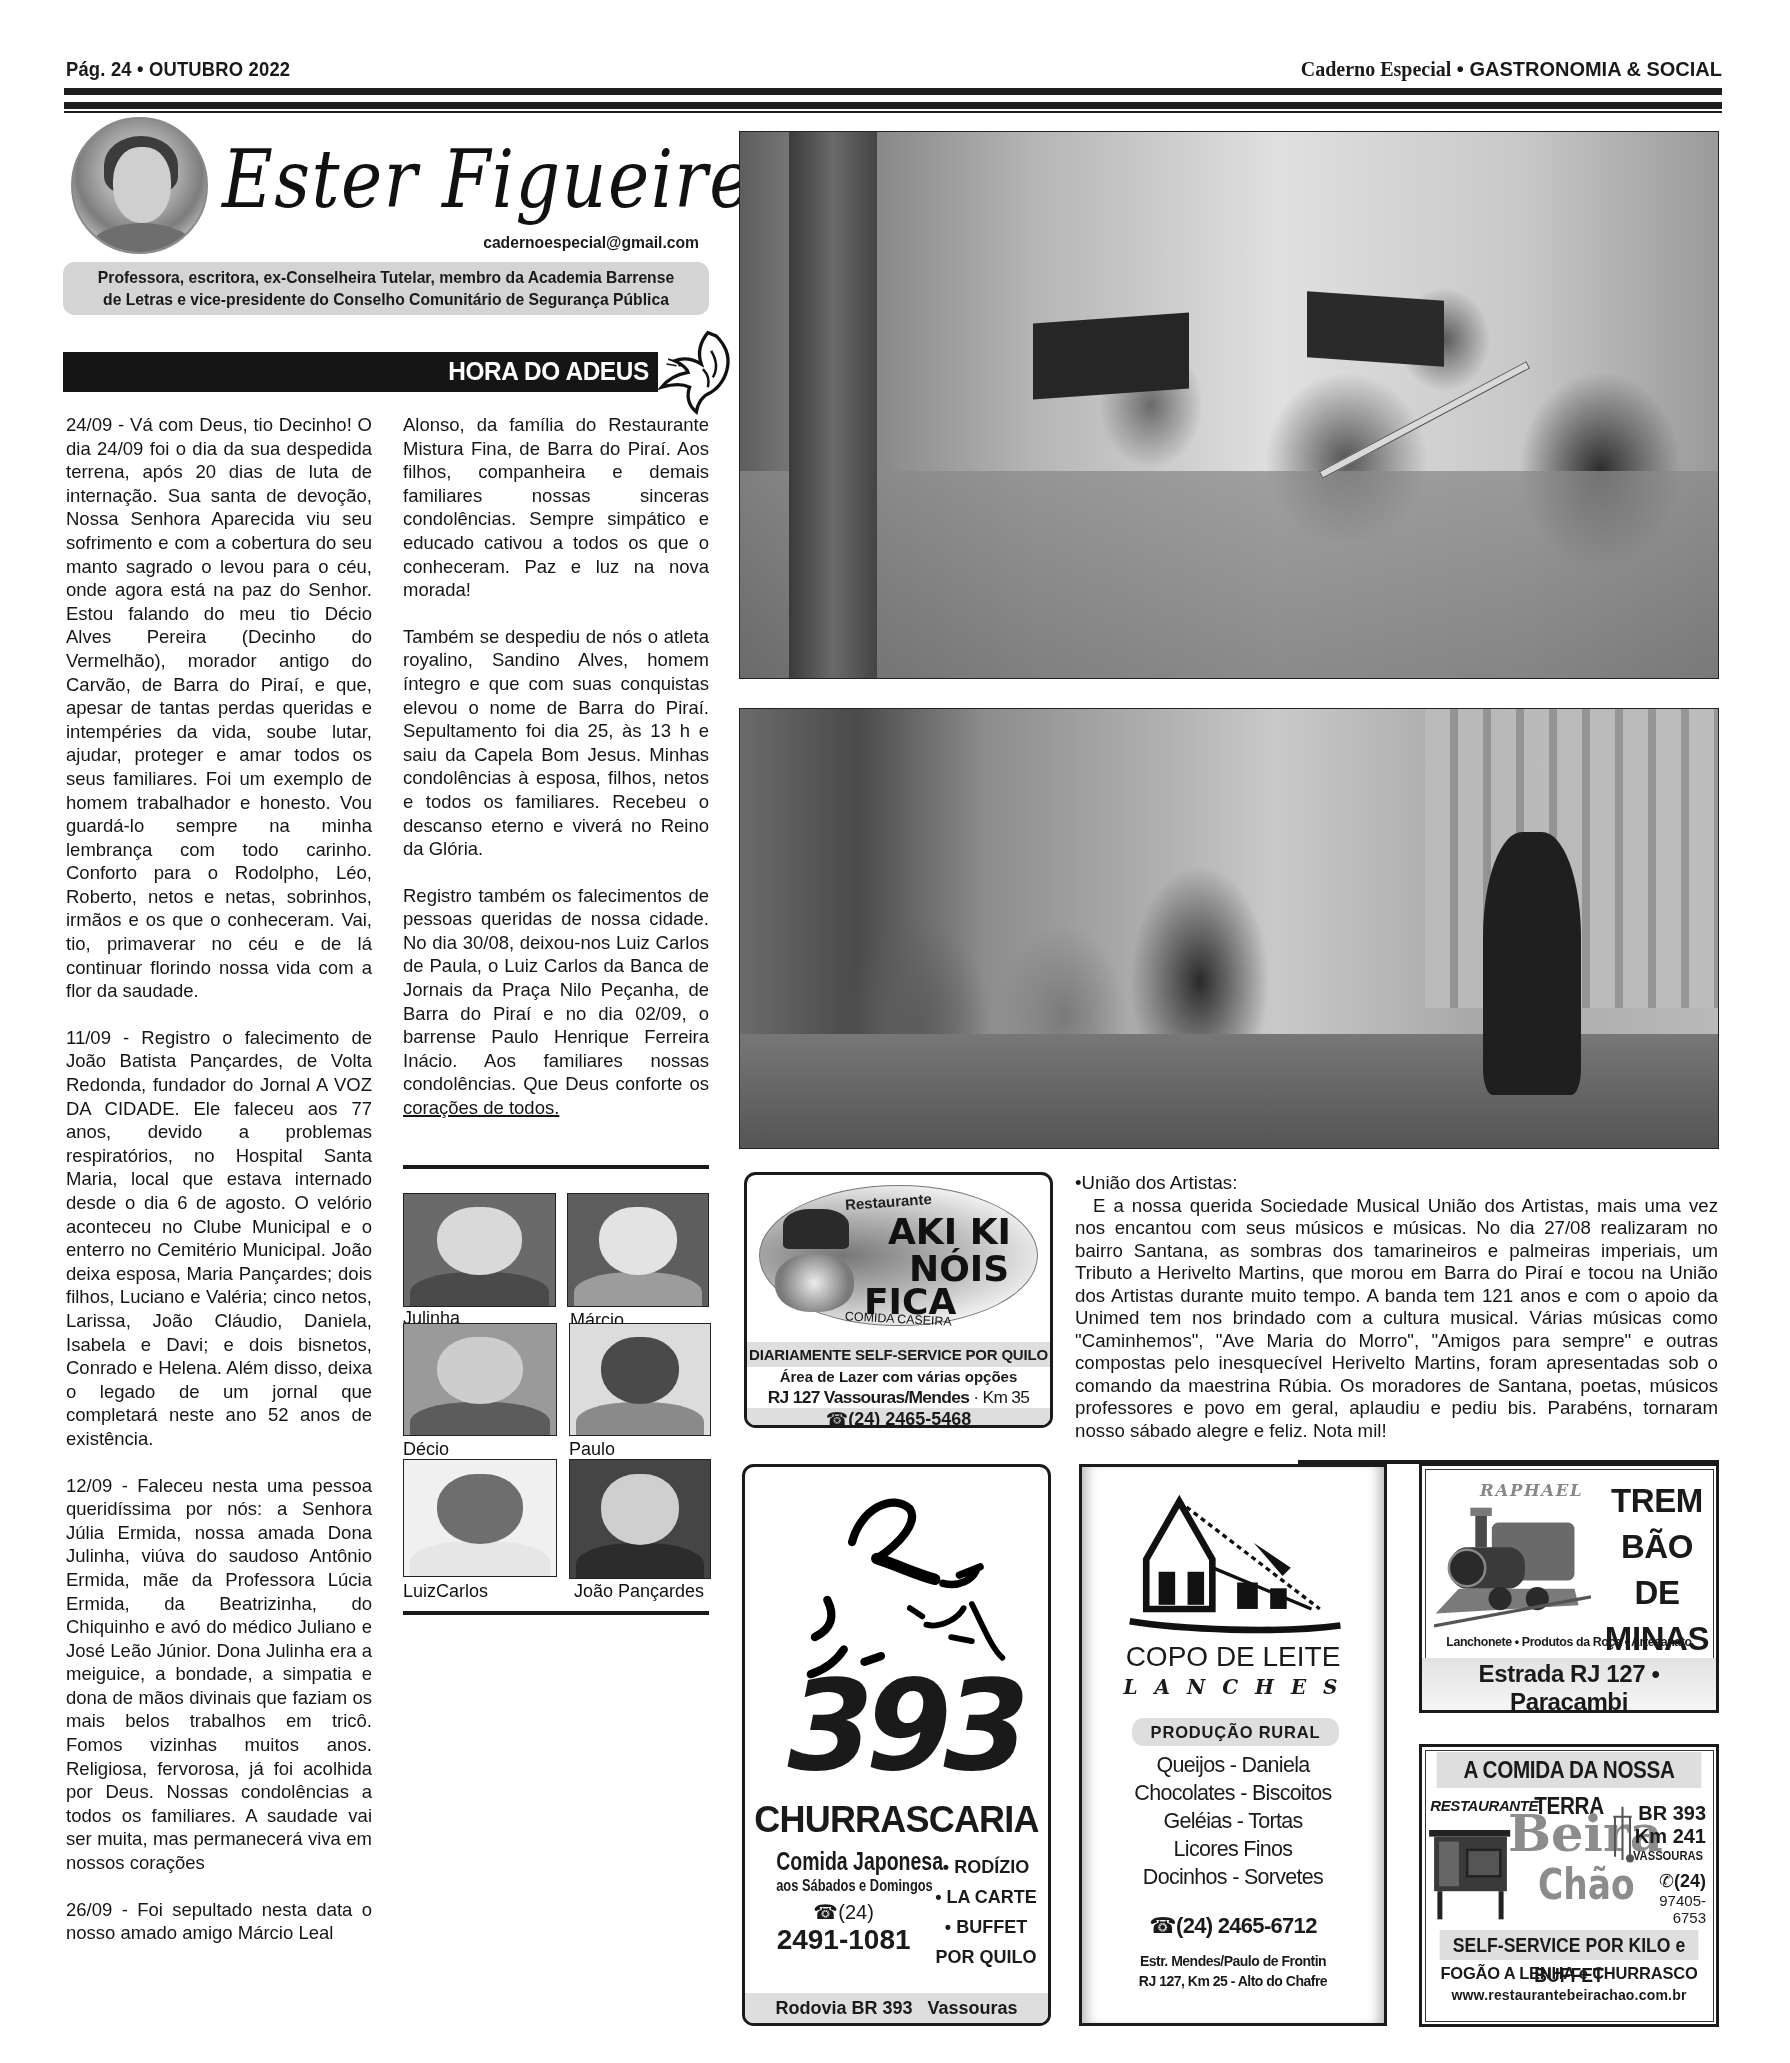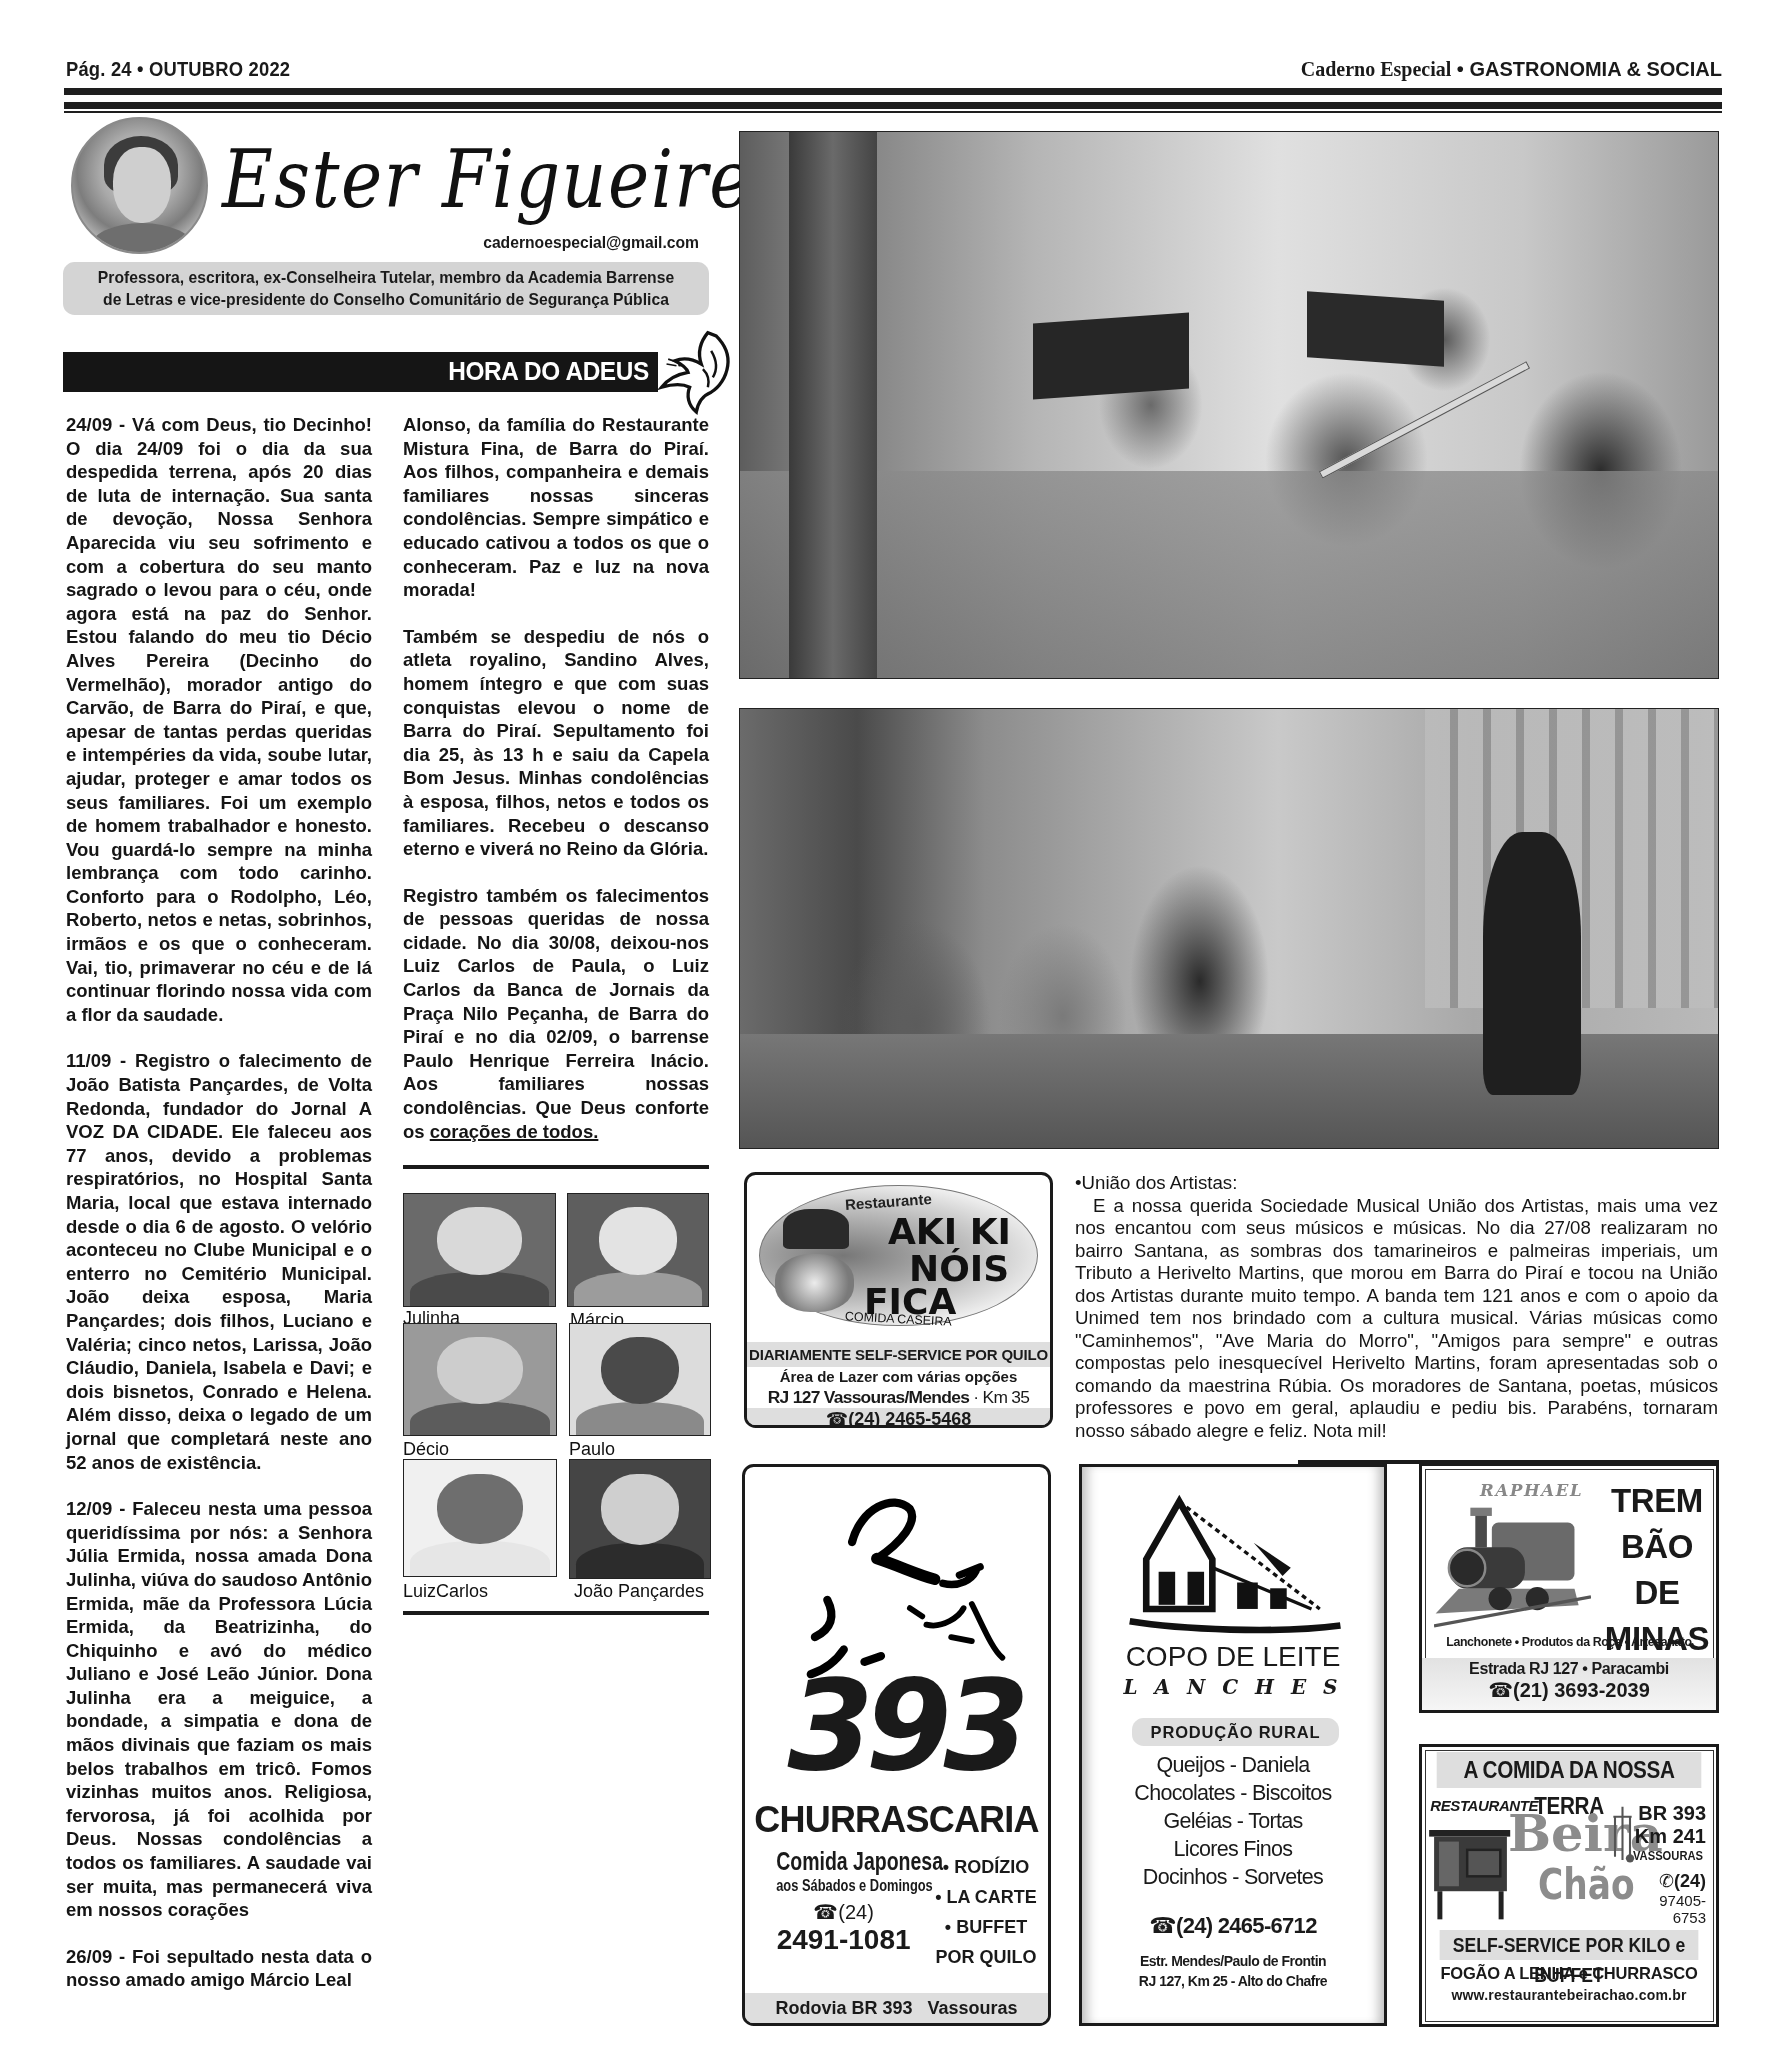--- a/index.html
+++ b/index.html
@@ -24,21 +24,21 @@
   .signature { left: 222px; top: 132px; font-family: "DejaVu Serif", "Liberation Serif", serif; font-style: italic; font-size: 81px; font-weight: normal; letter-spacing: 1.7px; color: #111; white-space: nowrap; transform: scaleX(0.86); transform-origin: left; }
   .email { right: 1091px; top: 234px; font-size: 15.7px; font-weight: bold; }
   .bio-box { left: 63px; top: 262px; width: 646px; height: 53px; background: #d4d4d4; border-radius: 11.6px; text-align: center; font-size: 15.7px; font-weight: bold; line-height: 21.5px; padding-top: 5px; }
 
   .section-bar { left: 63px; top: 352px; width: 595px; height: 40px; background: #151515; }
   .section-title { right: 0; top: 4.1px; padding-right: 10px; color: #fff; font-size: 26.5px; font-weight: bold; letter-spacing: -0.4px; position: absolute; white-space: nowrap; transform: scaleX(0.92); transform-origin: right; }
   .dove { left: 650px; top: 326px; width: 86px; height: 91px; }
 
   
   .col { font-size: 18.5px; line-height: 23.6px; text-align: justify; color: #151515; }
-  .col p { margin-bottom: 23px; font-weight: bold; }
+  .col p { margin-bottom: 23px; }
   .col1 { left: 66px; top: 413px; width: 306px; }
   .col2 { left: 403px; top: 413px; width: 306px; }
   .col2 .last { text-decoration: underline; text-decoration-thickness: 1.7px; }
   .col-rule { left: 403px; width: 306px; height: 4.1px; background: #1a1a1a; }
 
   
   .photo { border: 1.7px solid #222; overflow: hidden; }
   .photo1 { left: 739px; top: 131px; width: 980px; height: 548px;
     background:
       radial-gradient(ellipse 116px 141px at 88% 62%, #2c2c2c 0%, transparent 70%),
@@ -274,21 +274,21 @@
     <circle cx="125" cy="112" r="14" fill="#2a2a2a"></circle>
     <path d="M0 145 L190 110" stroke="#555" stroke-width="4"></path>
   </svg>
   <div style="position:absolute; left:177px; top:11.6px; width:116px; font-size:33px; font-weight:bold; line-height:46px; letter-spacing:-0.4px;">
     <div>TREM</div>
     <div>BÃO DE</div>
     <div>MINAS</div>
   </div>
   <div style="position:absolute; left:0; top:169px; width:100%; font-size:12.4px; font-weight:bold; letter-spacing:-0.4px;">Lanchonete •  Produtos da Roça • Artesanato</div>
   <div style="position:absolute; left:0; top:192px; width:100%; height:53px; background:linear-gradient(180deg, #e2e2e2, #f6f6f6);">
-    <div style="font-size:16px; font-weight:bold; letter-spacing:-0.4px; margin-top:1.7px;">Estrada RJ 127 • Paracambi</div>
+    <div style="font-size:24px; font-weight:bold; letter-spacing:-0.4px; margin-top:1.7px;">Estrada RJ 127 • Paracambi</div>
     <div style="font-size:20px; font-weight:bold;"><span>☎</span><span>(21) 3693-2039</span></div>
   </div>
 </div>
 
 <div class="abs ad" style="left:1419px; top:1744px; width:300px; height:283px;">
   <div class="ad-inner"></div>
   <div style="position:absolute; left:0; top:5px; width:100%; height:36px; font-size:23px; font-weight:bold; line-height:36px; letter-spacing:-0.4px; transform:scaleX(0.9);" class="gray-band">A COMIDA DA NOSSA TERRA</div>
   <div style="position:absolute; left:8.3px; top:50px; font-size:15px; font-weight:bold; font-style:italic; letter-spacing:-0.4px;">RESTAURANTE</div>
   <svg style="position:absolute; left:6.6px; top:83px;" width="83" height="91" viewBox="0 0 100 110">
     <rect x="0" y="0" width="98" height="8" fill="#222"></rect>

